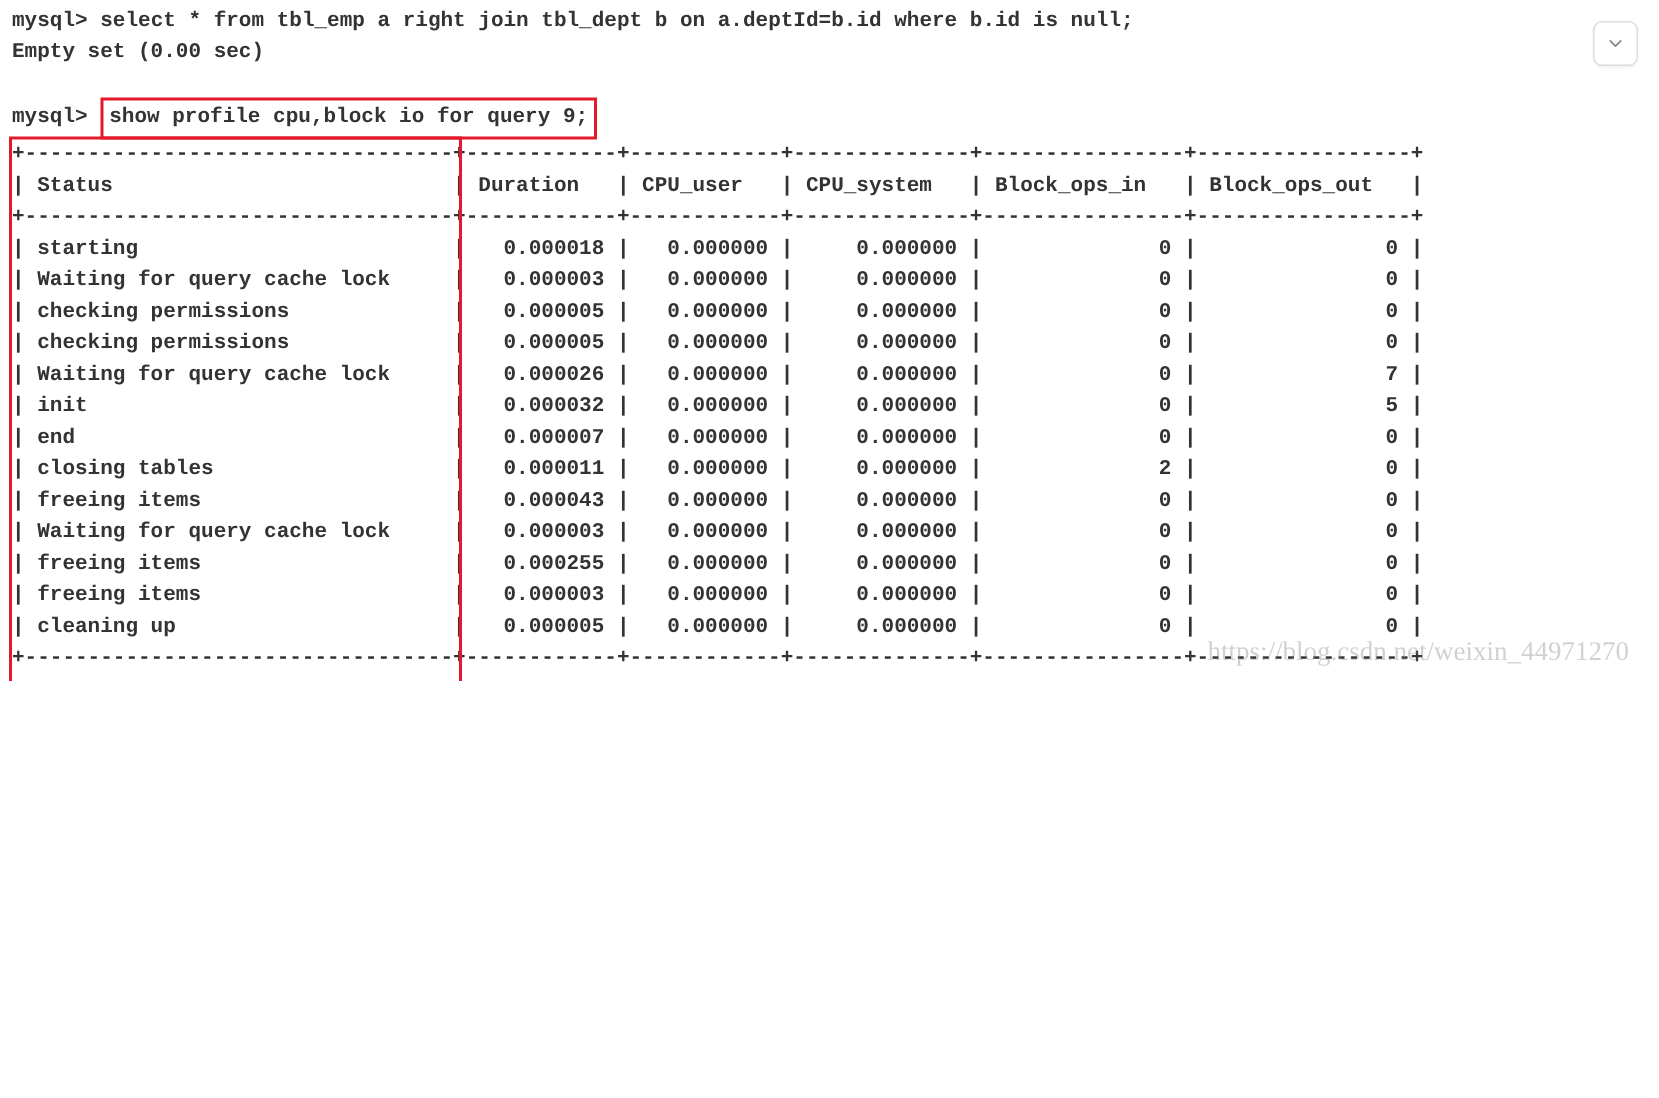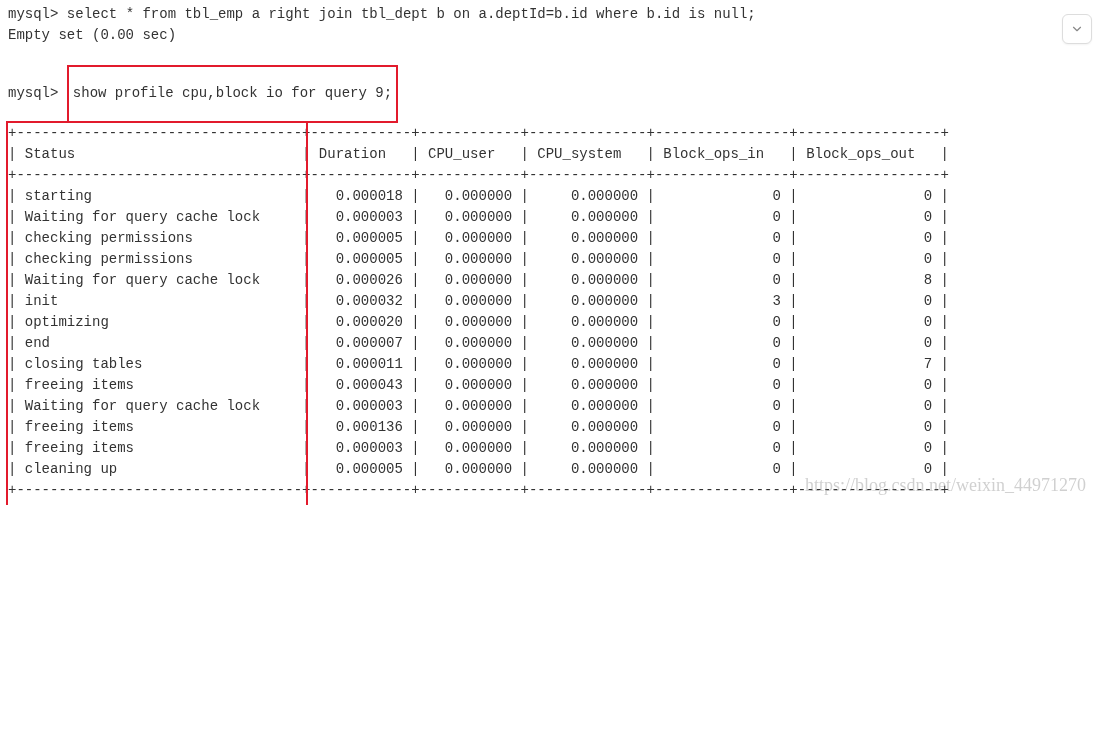--- a/index.html
+++ b/index.html
@@ -6,25 +6,25 @@
     margin: 0;
     padding: 4px 8px;
     font-family: "Consolas", "Menlo", "Courier New", monospace;
     font-size: 14px;
     color: #333;
     background: #fff;
     white-space: nowrap;
     line-height: 1.5;
     position: relative;
   }
-  .line { white-space: pre; }
+  .line { white-space: pre; font-weight: bold; }
   .red-box {
     border: 2px solid #e21a2c;
     display: inline-block;
-    padding: 17px 4px;
+    padding: 2px 4px;
     margin: -2px 0;
     line-height: 1.4;
   }
   .table-wrap {
     position: relative;
     margin-top: 2px;
   }
   .col-highlight {
     position: absolute;
     border: 2px solid #e21a2c;
@@ -67,28 +67,27 @@
 
 <div class="table-wrap">
   <div id="table-lines">
       <div class="line">+----------------------------------+------------+------------+--------------+----------------+-----------------+</div>
       <div class="line">| Status                           | Duration   | CPU_user   | CPU_system   | Block_ops_in   | Block_ops_out   |</div>
       <div class="line">+----------------------------------+------------+------------+--------------+----------------+-----------------+</div>
       <div class="line">| starting                         |   0.000018 |   0.000000 |     0.000000 |              0 |               0 |</div>
       <div class="line">| Waiting for query cache lock     |   0.000003 |   0.000000 |     0.000000 |              0 |               0 |</div>
       <div class="line">| checking permissions             |   0.000005 |   0.000000 |     0.000000 |              0 |               0 |</div>
       <div class="line">| checking permissions             |   0.000005 |   0.000000 |     0.000000 |              0 |               0 |</div>
-      <div class="line">| Waiting for query cache lock     |   0.000026 |   0.000000 |     0.000000 |              0 |               8 |</div>
-      <div class="line">| init                             |   0.000032 |   0.000000 |     0.000000 |              3 |               0 |</div>
-      <div class="line">| optimizing                       |   0.000020 |   0.000000 |     0.000000 |              0 |               0 |</div>
+      <div class="line">| Waiting for query cache lock     |   0.000026 |   0.000000 |     0.000000 |              0 |               7 |</div>
+      <div class="line">| init                             |   0.000032 |   0.000000 |     0.000000 |              0 |               5 |</div>
       <div class="line">| end                              |   0.000007 |   0.000000 |     0.000000 |              0 |               0 |</div>
-      <div class="line">| closing tables                   |   0.000011 |   0.000000 |     0.000000 |              0 |               7 |</div>
+      <div class="line">| closing tables                   |   0.000011 |   0.000000 |     0.000000 |              2 |               0 |</div>
       <div class="line">| freeing items                    |   0.000043 |   0.000000 |     0.000000 |              0 |               0 |</div>
       <div class="line">| Waiting for query cache lock     |   0.000003 |   0.000000 |     0.000000 |              0 |               0 |</div>
-      <div class="line">| freeing items                    |   0.000136 |   0.000000 |     0.000000 |              0 |               0 |</div>
+      <div class="line">| freeing items                    |   0.000255 |   0.000000 |     0.000000 |              0 |               0 |</div>
       <div class="line">| freeing items                    |   0.000003 |   0.000000 |     0.000000 |              0 |               0 |</div>
       <div class="line">| cleaning up                      |   0.000005 |   0.000000 |     0.000000 |              0 |               0 |</div>
       <div class="line">+----------------------------------+------------+------------+--------------+----------------+-----------------+</div>
     </div>
   <div id="colbox" class="col-highlight" style="left: -2px; top: -2px; width: 298.055px; height: 550px;"></div>
 </div>
 
 <div class="expand-btn">
   <svg width="14" height="14" viewBox="0 0 24 24" fill="none" stroke-width="2" stroke-linecap="round" stroke-linejoin="round">
       <polyline points="6 9 12 15 18 9"></polyline>

